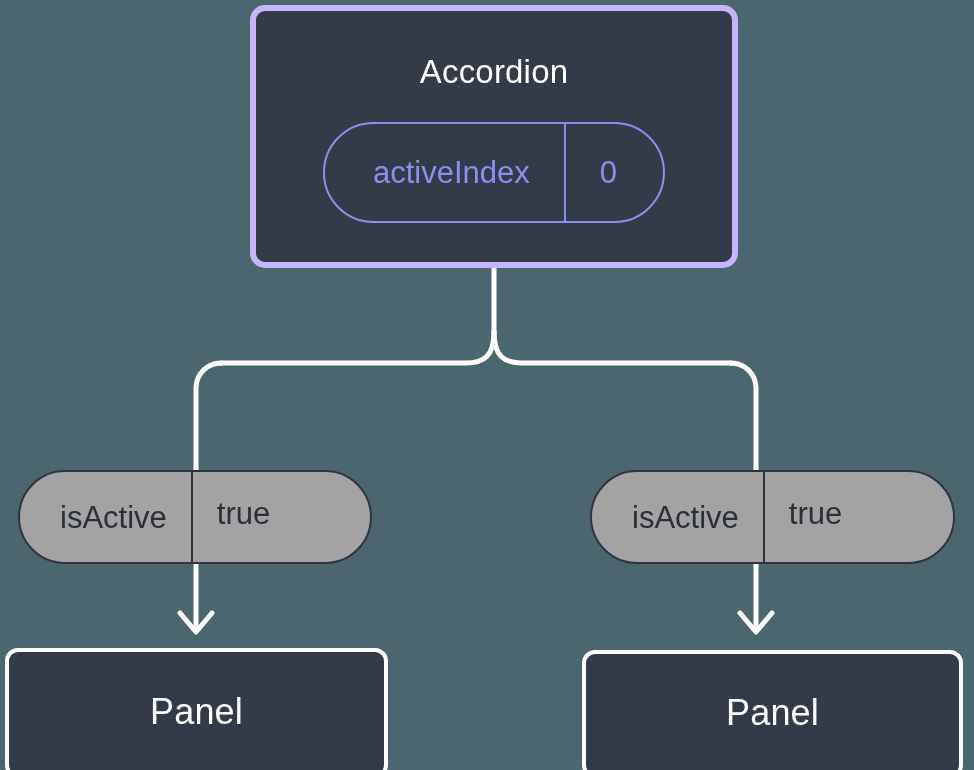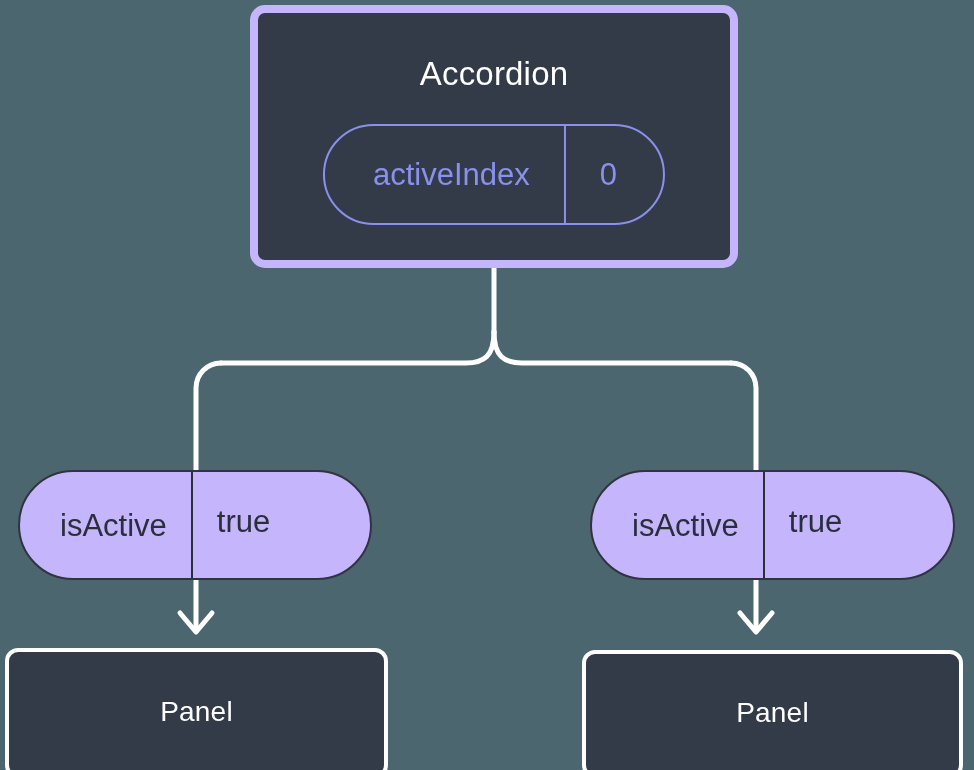--- a/index.html
+++ b/index.html
@@ -26,21 +26,21 @@
     width: 974px;
     height: 770px;
     pointer-events: none;
   }
 
   
   .node-box {
     position: absolute;
     box-sizing: border-box;
     background: #343B48;
-    border: 8px solid #c4b5fd;
+    border: 6px solid #c4b5fd;
     border-radius: 14px;
   }
 
   
   #root-box {
     left: 250px;
     top: 5px;
     width: 488px;
     height: 263px;
     border-radius: 15px;
@@ -93,24 +93,24 @@
     padding: 0 46px 0 34px;
     color: #8A90ED;
     font-size: 31px;
     line-height: 1;
   }
 
   
   .prop-pill {
     position: absolute;
     box-sizing: border-box;
-    height: 110px;
+    height: 94px;
     display: flex;
     align-items: stretch;
-    background: #c4b5fd;
+    background: #a3a3a3;
     border: 2px solid #2F3440;
     border-radius: 999px;
   }
   .prop-pill .pill-key,
   .prop-pill .pill-val {
     display: flex;
     align-items: center;
     justify-content: center;
     color: #2A2F3A;
     font-size: 31px;
@@ -133,21 +133,21 @@
     box-sizing: border-box;
     background: #343B48;
     border: 4px solid #FFFFFF;
     border-radius: 13px;
     display: flex;
     align-items: center;
     justify-content: center;
   }
   .panel-box .panel-label {
     color: #FFFFFF;
-    font-size: 28px;
+    font-size: 36px;
     line-height: 1;
     letter-spacing: 0.2px;
     margin-top: -2px;
   }
   #panel-left  { left: 5px;   top: 648px; width: 383px; height: 130px; }
   #panel-right { left: 582px; top: 650px; width: 381px; height: 128px; }
 </style>
 </head>
 <body>
 

